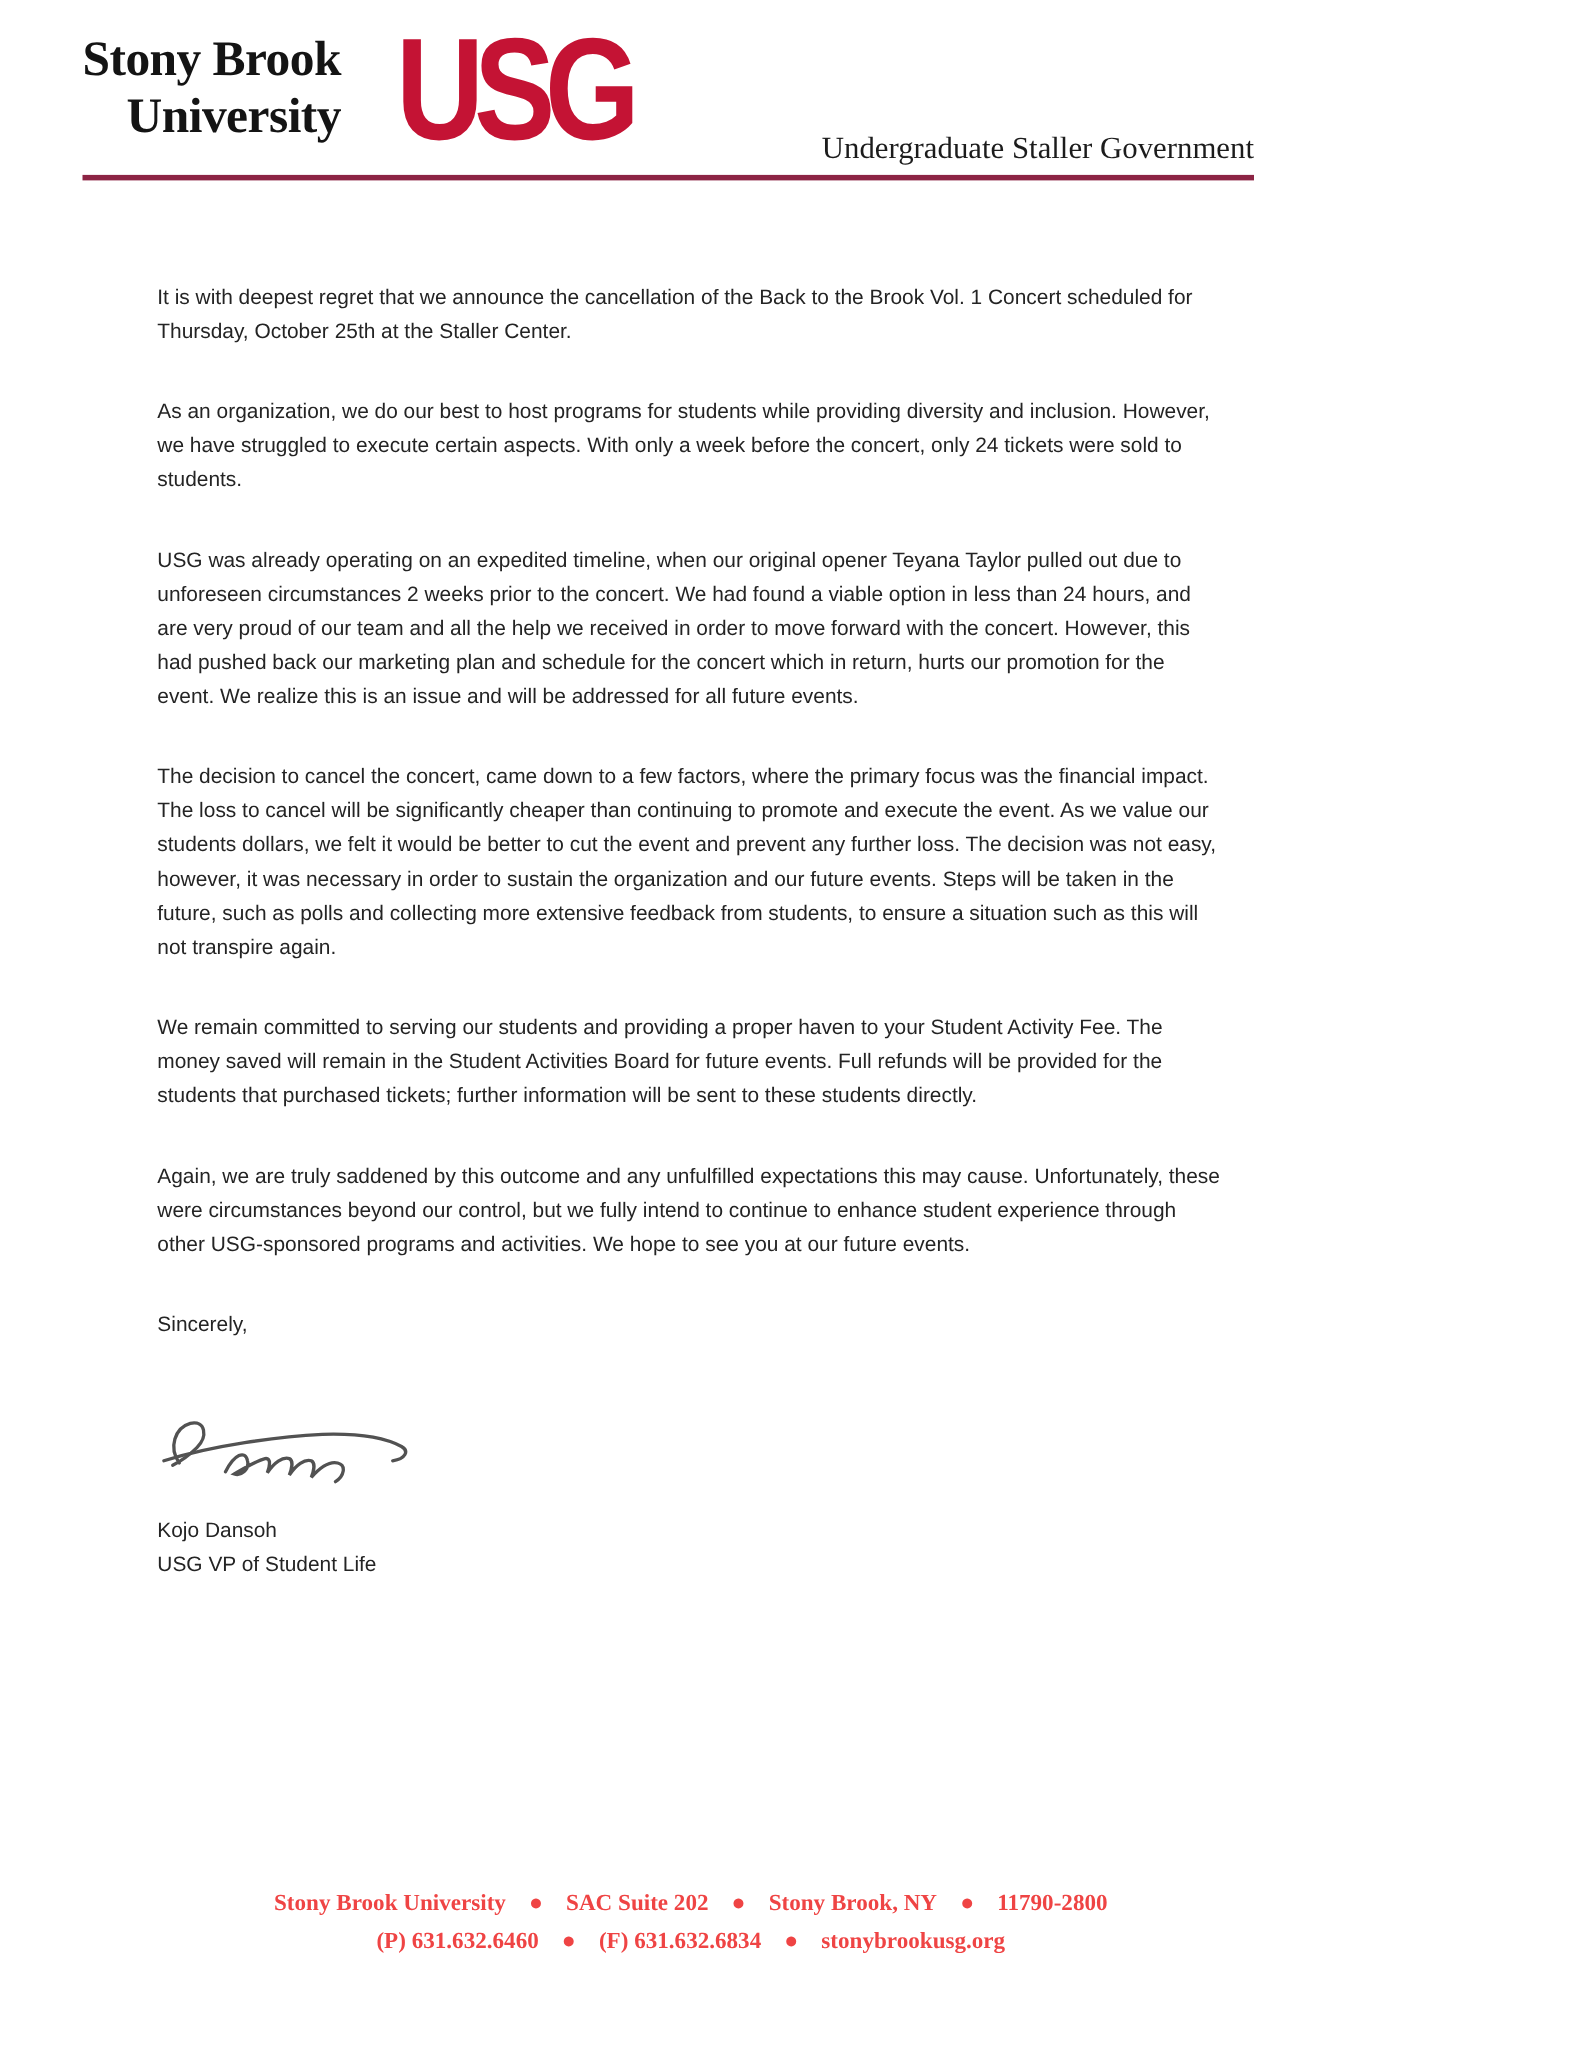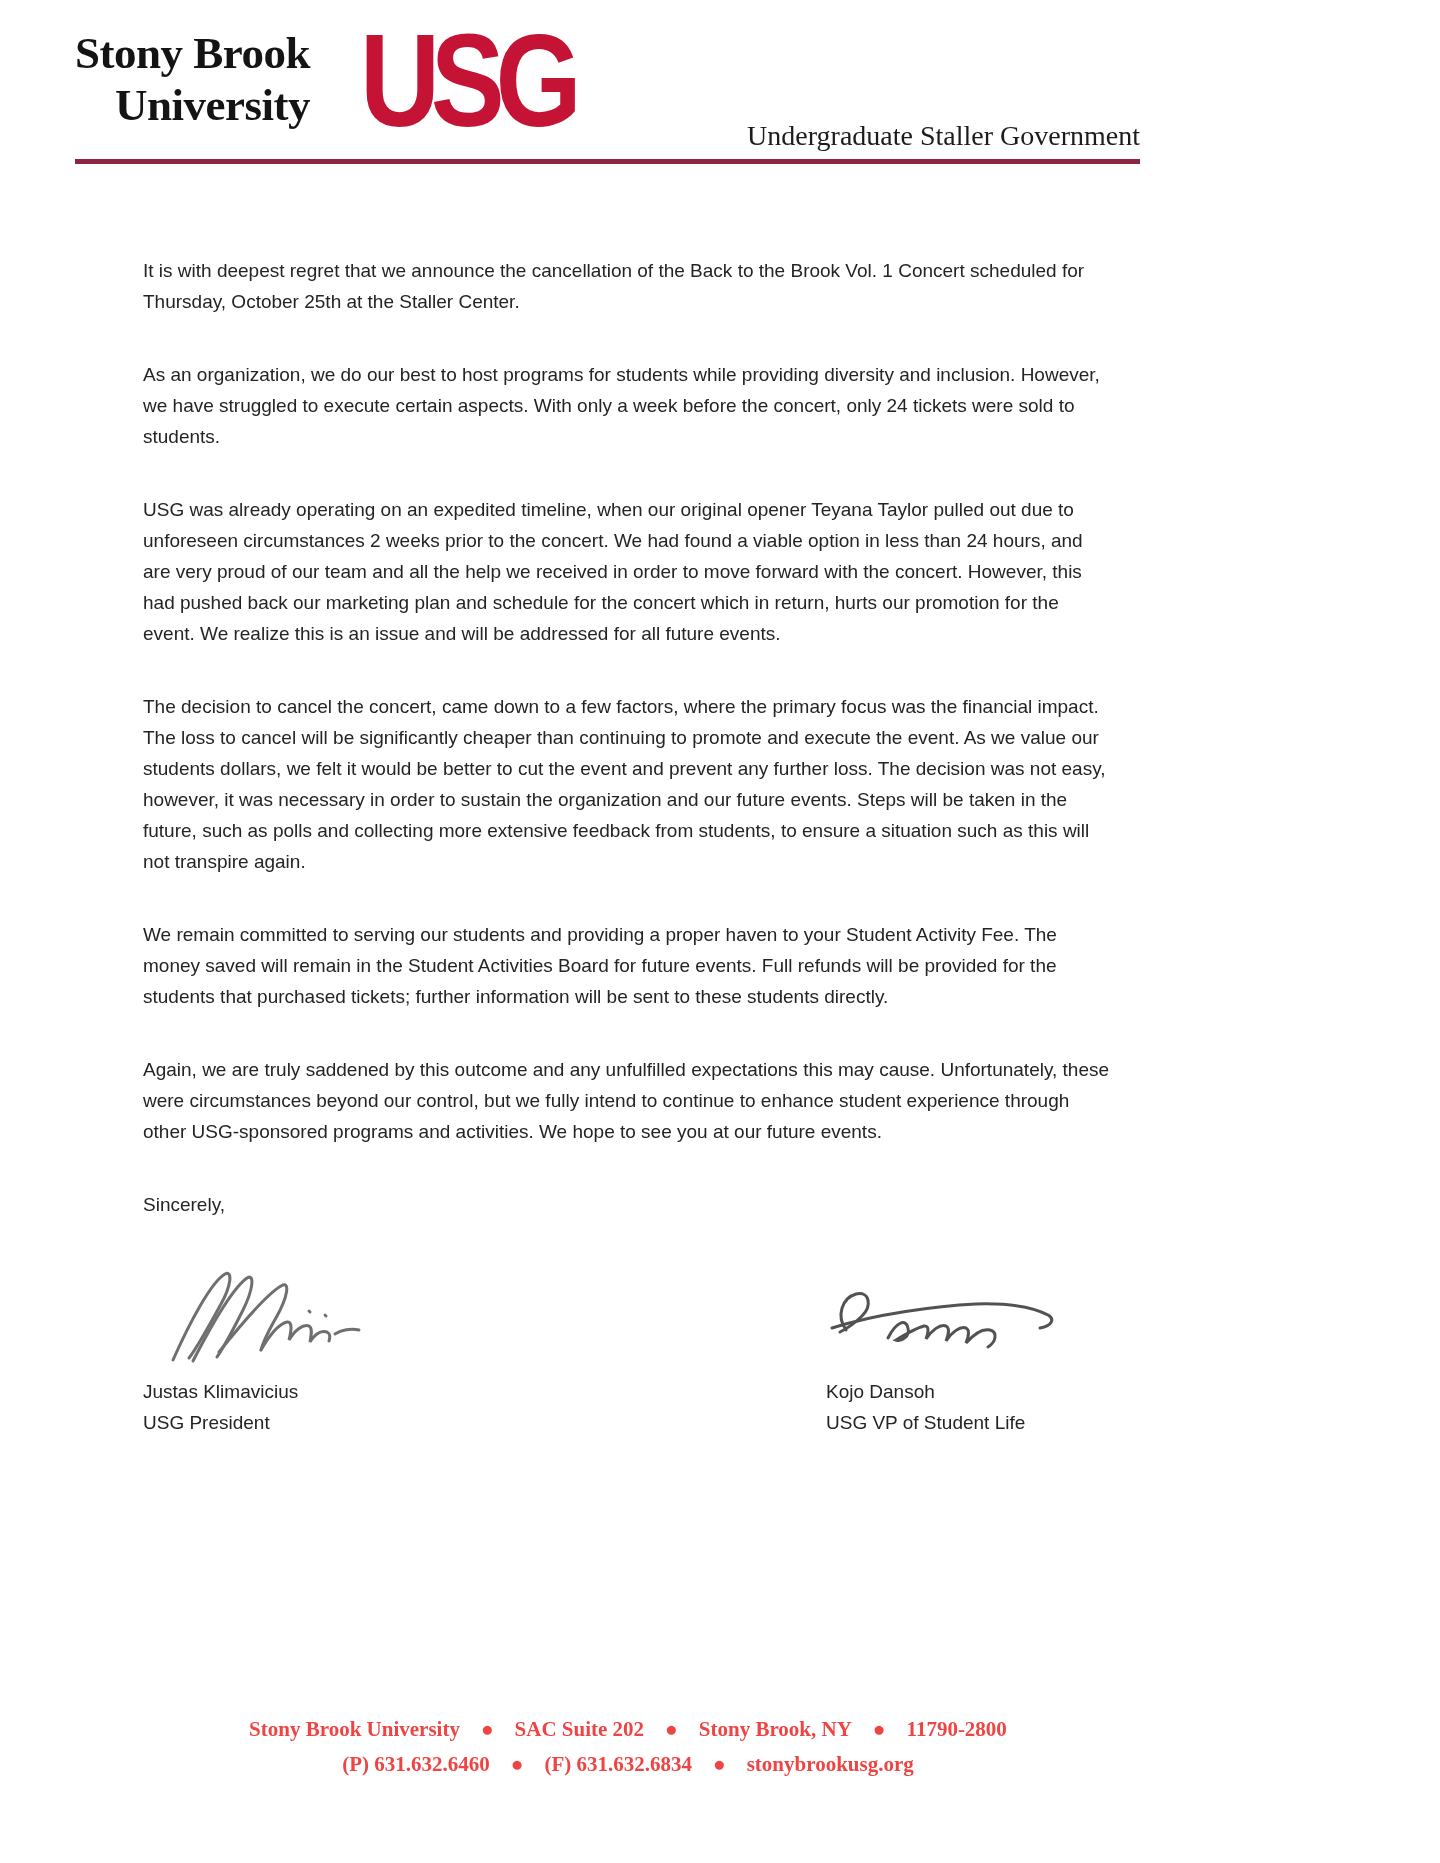--- a/index.html
+++ b/index.html
@@ -71,35 +71,20 @@
     <p>It is with deepest regret that we announce the cancellation of the Back to the Brook Vol. 1 Concert scheduled for Thursday, October 25th at the Staller Center.</p>
     <p>As an organization, we do our best to host programs for students while providing diversity and inclusion. However, we have struggled to execute certain aspects. With only a week before the concert, only 24 tickets were sold to students.</p>
     <p>USG was already operating on an expedited timeline, when our original opener Teyana Taylor pulled out due to unforeseen circumstances 2 weeks prior to the concert. We had found a viable option in less than 24 hours, and are very proud of our team and all the help we received in order to move forward with the concert. However, this had pushed back our marketing plan and schedule for the concert which in return, hurts our promotion for the event. We realize this is an issue and will be addressed for all future events.</p>
     <p>The decision to cancel the concert, came down to a few factors, where the primary focus was the financial impact.  The loss to cancel will be significantly cheaper than continuing to promote and execute the event.  As we value our students dollars, we felt it would be better to cut the event and prevent any further loss. The decision was not easy, however,  it was necessary in order to sustain the organization and our future events.  Steps will be taken in the future, such as polls and collecting more extensive feedback from students, to ensure a situation such as this will not transpire again.</p>
     <p>We remain committed to serving our students and providing a proper haven to your Student Activity Fee.  The money saved will remain in the Student Activities Board for future events. Full refunds will be provided for the students that purchased tickets; further information will be sent to these students directly.</p>
     <p>Again, we are truly saddened by this outcome and any unfulfilled expectations this may cause. Unfortunately, these were circumstances beyond our control, but we fully intend to continue to enhance student experience through other USG-sponsored programs and activities. We hope to see you at our future events.</p>
     <p class="closing">Sincerely,</p>
 
     <div class="sig-row">
 
-      <div class="sig-block sig-left">
-        <div class="sig-img-wrap">
-          <svg width="210" height="112" viewBox="0 0 210 112" fill="none" stroke="#6f6f6f" stroke-width="3" stroke-linecap="round">
-            <path d="M14,96 C30,60 52,18 66,10 C74,6 72,22 62,40 C50,62 38,84 30,94"></path>
-            <path d="M34,97 C52,62 74,24 88,14 C96,9 94,26 84,46 C74,66 64,84 58,93"></path>
-            <path d="M60,88 C84,58 108,30 122,22 C132,16 128,34 118,52 C110,66 104,78 102,86"></path>
-            <path d="M102,86 C110,72 120,60 128,58 C134,57 132,68 130,76 C136,66 144,60 150,62 C154,64 152,72 151,78 C156,70 162,66 168,68 C172,70 171,74 170,77"></path>
-            <path d="M176,70 C182,66 192,64 200,66"></path>
-            <path d="M150,47 l1,1"></path>
-            <path d="M166,51 l1,1"></path>
-          </svg>
-        </div>
-        <div class="sig-name">Justas Klimavicius</div>
-        <div class="sig-title">USG President</div>
-      </div>
 
       <div class="sig-block sig-right">
         <div class="sig-img-wrap">
           <svg width="232" height="80" viewBox="0 0 232 80" fill="none" stroke="#525252" stroke-width="3" stroke-linecap="round">
             <path d="M20,46 C10,32 16,14 30,10 C44,7 46,22 36,32 C28,40 20,45 14,48"></path>
             <path d="M6,44 C50,30 110,22 150,20 C182,19 207,23 222,31 C229,35 226,42 214,44"></path>
             <path d="M62,54 C70,38 80,34 82,44 C84,52 76,58 70,56 C80,50 90,44 98,42 C104,41 102,50 100,55 C106,46 114,40 120,42 C124,44 122,52 120,57 C126,48 134,42 140,44 C144,46 142,54 140,59 C148,50 156,44 164,46 C172,48 170,58 162,63"></path>
           </svg>
         </div>
         <div class="sig-name">Kojo Dansoh</div>

